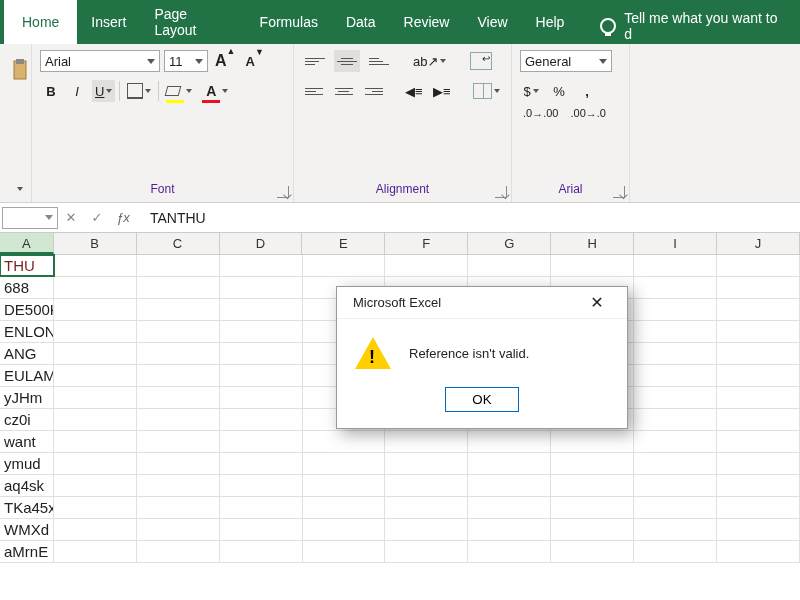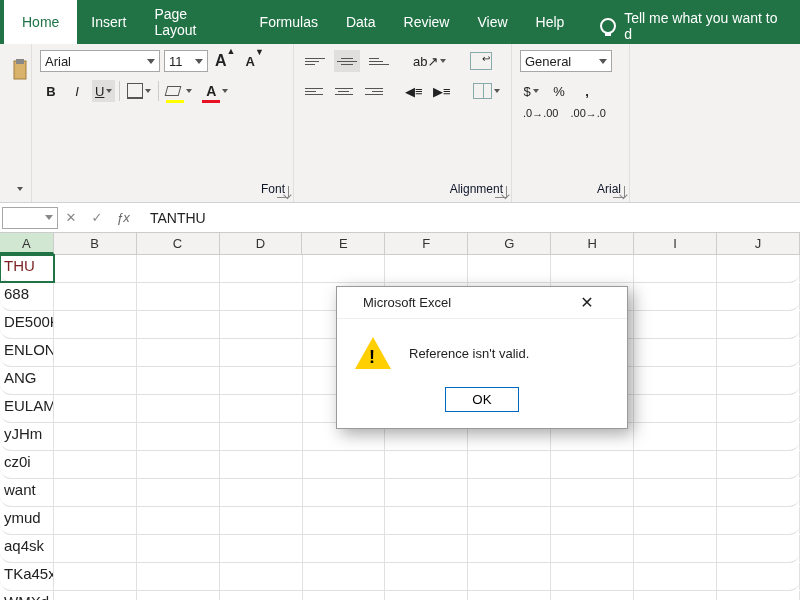--- a/index.html
+++ b/index.html
@@ -10,21 +10,21 @@
 .tab { padding:16px 14px; display:flex; align-items:center; cursor:pointer; font-size:14px; }
 .tab.active { background:#fff; color:#217346; }
 .tab.home { padding:0 18px; }
 .tellme { display:flex; align-items:center; gap:8px; margin-left:8px;margin-top:8px; }
 .bulb { width:16px; height:16px; border:2px solid #fff; border-radius:50%; position:relative; }
 .bulb::after { content:""; position:absolute; bottom:-4px; left:3px; width:6px; height:4px; background:#fff; }
 
 
 .ribbon { height:159px; background:#f3f2f1; border-bottom:1px solid #d1d1d1; display:flex; }
 .group { border-right:1px solid #e1dfdd; padding:6px 8px 4px 8px; display:flex; flex-direction:column; justify-content:space-between; position:relative; }
-.group-title { text-align:right; font-size:12px; color:#0f172a; margin-top:auto; padding-bottom:2px; }
+.group-title { text-align:center; font-size:12px; color:#4c1d95; margin-top:auto; padding-bottom:2px; }
 .dialog-launcher { position:absolute; right:4px; bottom:4px; width:12px; height:12px; border:1px solid #888; border-top:none; border-left:none; }
 .dialog-launcher::after{content:""; position:absolute; right:-1px; bottom:-1px; width:5px; height:5px; border-right:1px solid #888; border-bottom:1px solid #888; transform:rotate(45deg) translate(1px,-1px);}
 .row { display:flex; align-items:center; gap:6px; }
 .btn { display:inline-flex; align-items:center; justify-content:center; min-width:22px; height:22px; cursor:pointer; padding:0 3px; }
 .combo { height:22px; border:1px solid #a6a6a6; background:#fff; display:flex; align-items:center; padding:0 4px; font-size:13px; }
 .combo .arrow{ margin-left:auto; border-left:4px solid transparent; border-right:4px solid transparent; border-top:5px solid #555;}
 .dd .arrow{ margin-left:2px; border-left:3px solid transparent; border-right:3px solid transparent; border-top:4px solid #555;}
 
 
 .clip { width:32px; }
@@ -80,28 +80,28 @@
 .fx{ font-style:italic; color:#666; }
 .fxval{ padding-left:14px; font-size:14px;}
 
 
 .grid{ position:relative; }
 .colhdrs{ display:flex; height:22px; border-bottom:1px solid #ccc; background:#f3f2f1;}
 .ch{ width:85px; border-right:1px solid #ccc; text-align:center; font-size:13px; line-height:22px; color:#333;}
 .ch.first{ width:55px;}
 .ch.sel{ background:#d2e7d2; border-bottom:2px solid #217346;}
 .rows{ }
-.gridrow{ display:flex; height:28px; border-bottom:1px solid #e0e0e0;border-radius:11px;}
+.gridrow{ display:flex; height:22px; border-bottom:1px solid #e0e0e0;}
 .cell{ width:85px; border-right:1px solid #e0e0e0; padding:2px 4px; font-size:15px; overflow:hidden; white-space:nowrap;}
 .cell.first{ width:55px;}
 .a1{ outline:2px solid #217346; outline-offset:-1px; color:#7b1f1f; }
 
 
 .dialog{ position:absolute; left:336px; top:286px; width:292px; background:#fff; border:1px solid #999; box-shadow:5px 5px 16px rgba(0,0,0,0.35); font-size:13px;}
-.dlg-title{ height:32px; display:flex; align-items:center; padding:0 26px; background:#fff; border-bottom:1px solid #eee;}
+.dlg-title{ height:32px; display:flex; align-items:center; padding:0 16px; background:#fff; border-bottom:1px solid #eee;}
 .dlg-close{ margin-left:auto; font-size:16px; cursor:pointer; width:28px; text-align:center;}
 .dlg-body{ padding:18px 18px 10px 18px; display:flex; align-items:center; gap:18px;}
 .warn{ width:0; height:0; border-left:18px solid transparent; border-right:18px solid transparent; border-bottom:32px solid #ffcf00; position:relative;}
 .warn::after{content:"!"; position:absolute; left:-4px; top:10px; font-weight:bold; font-size:18px; color:#000;}
 .dlg-foot{ padding:8px 0 16px 0; text-align:center;}
 .okbtn{ display:inline-block; min-width:74px; padding:4px 18px; border:1px solid #0067c0; background:#fff; color:#000; cursor:pointer;}
 </style>
 </head>
 <body>
 

